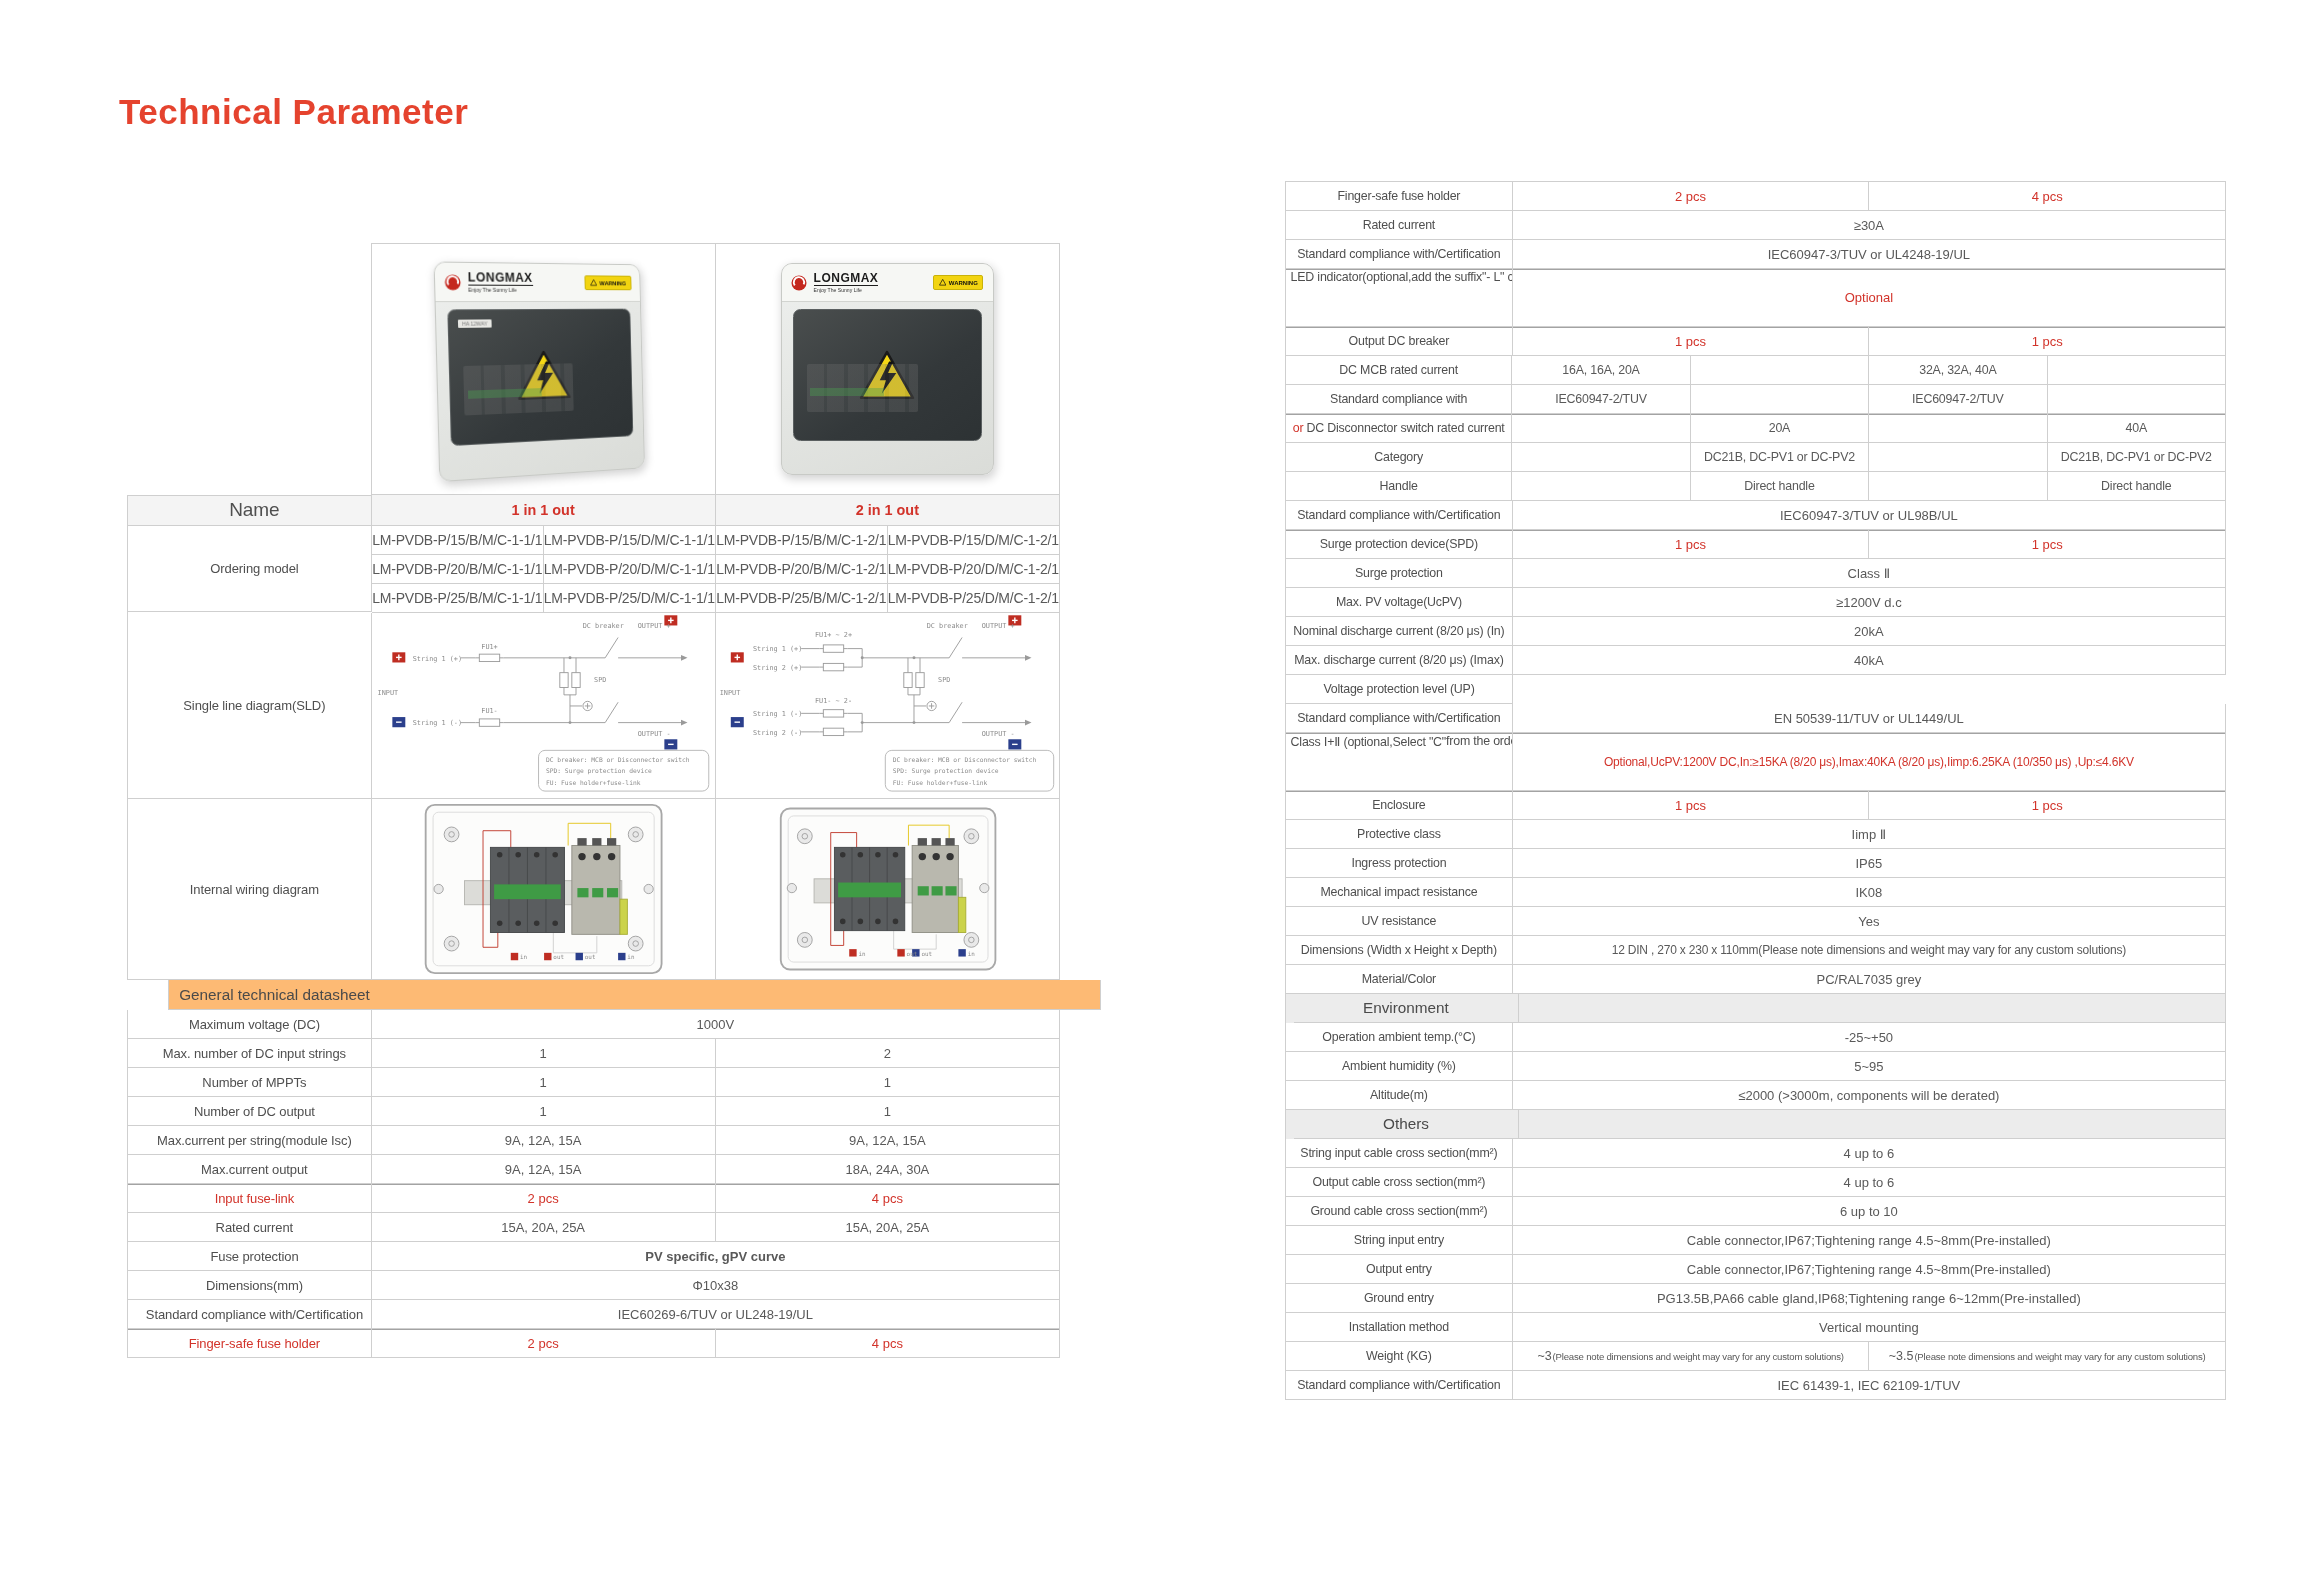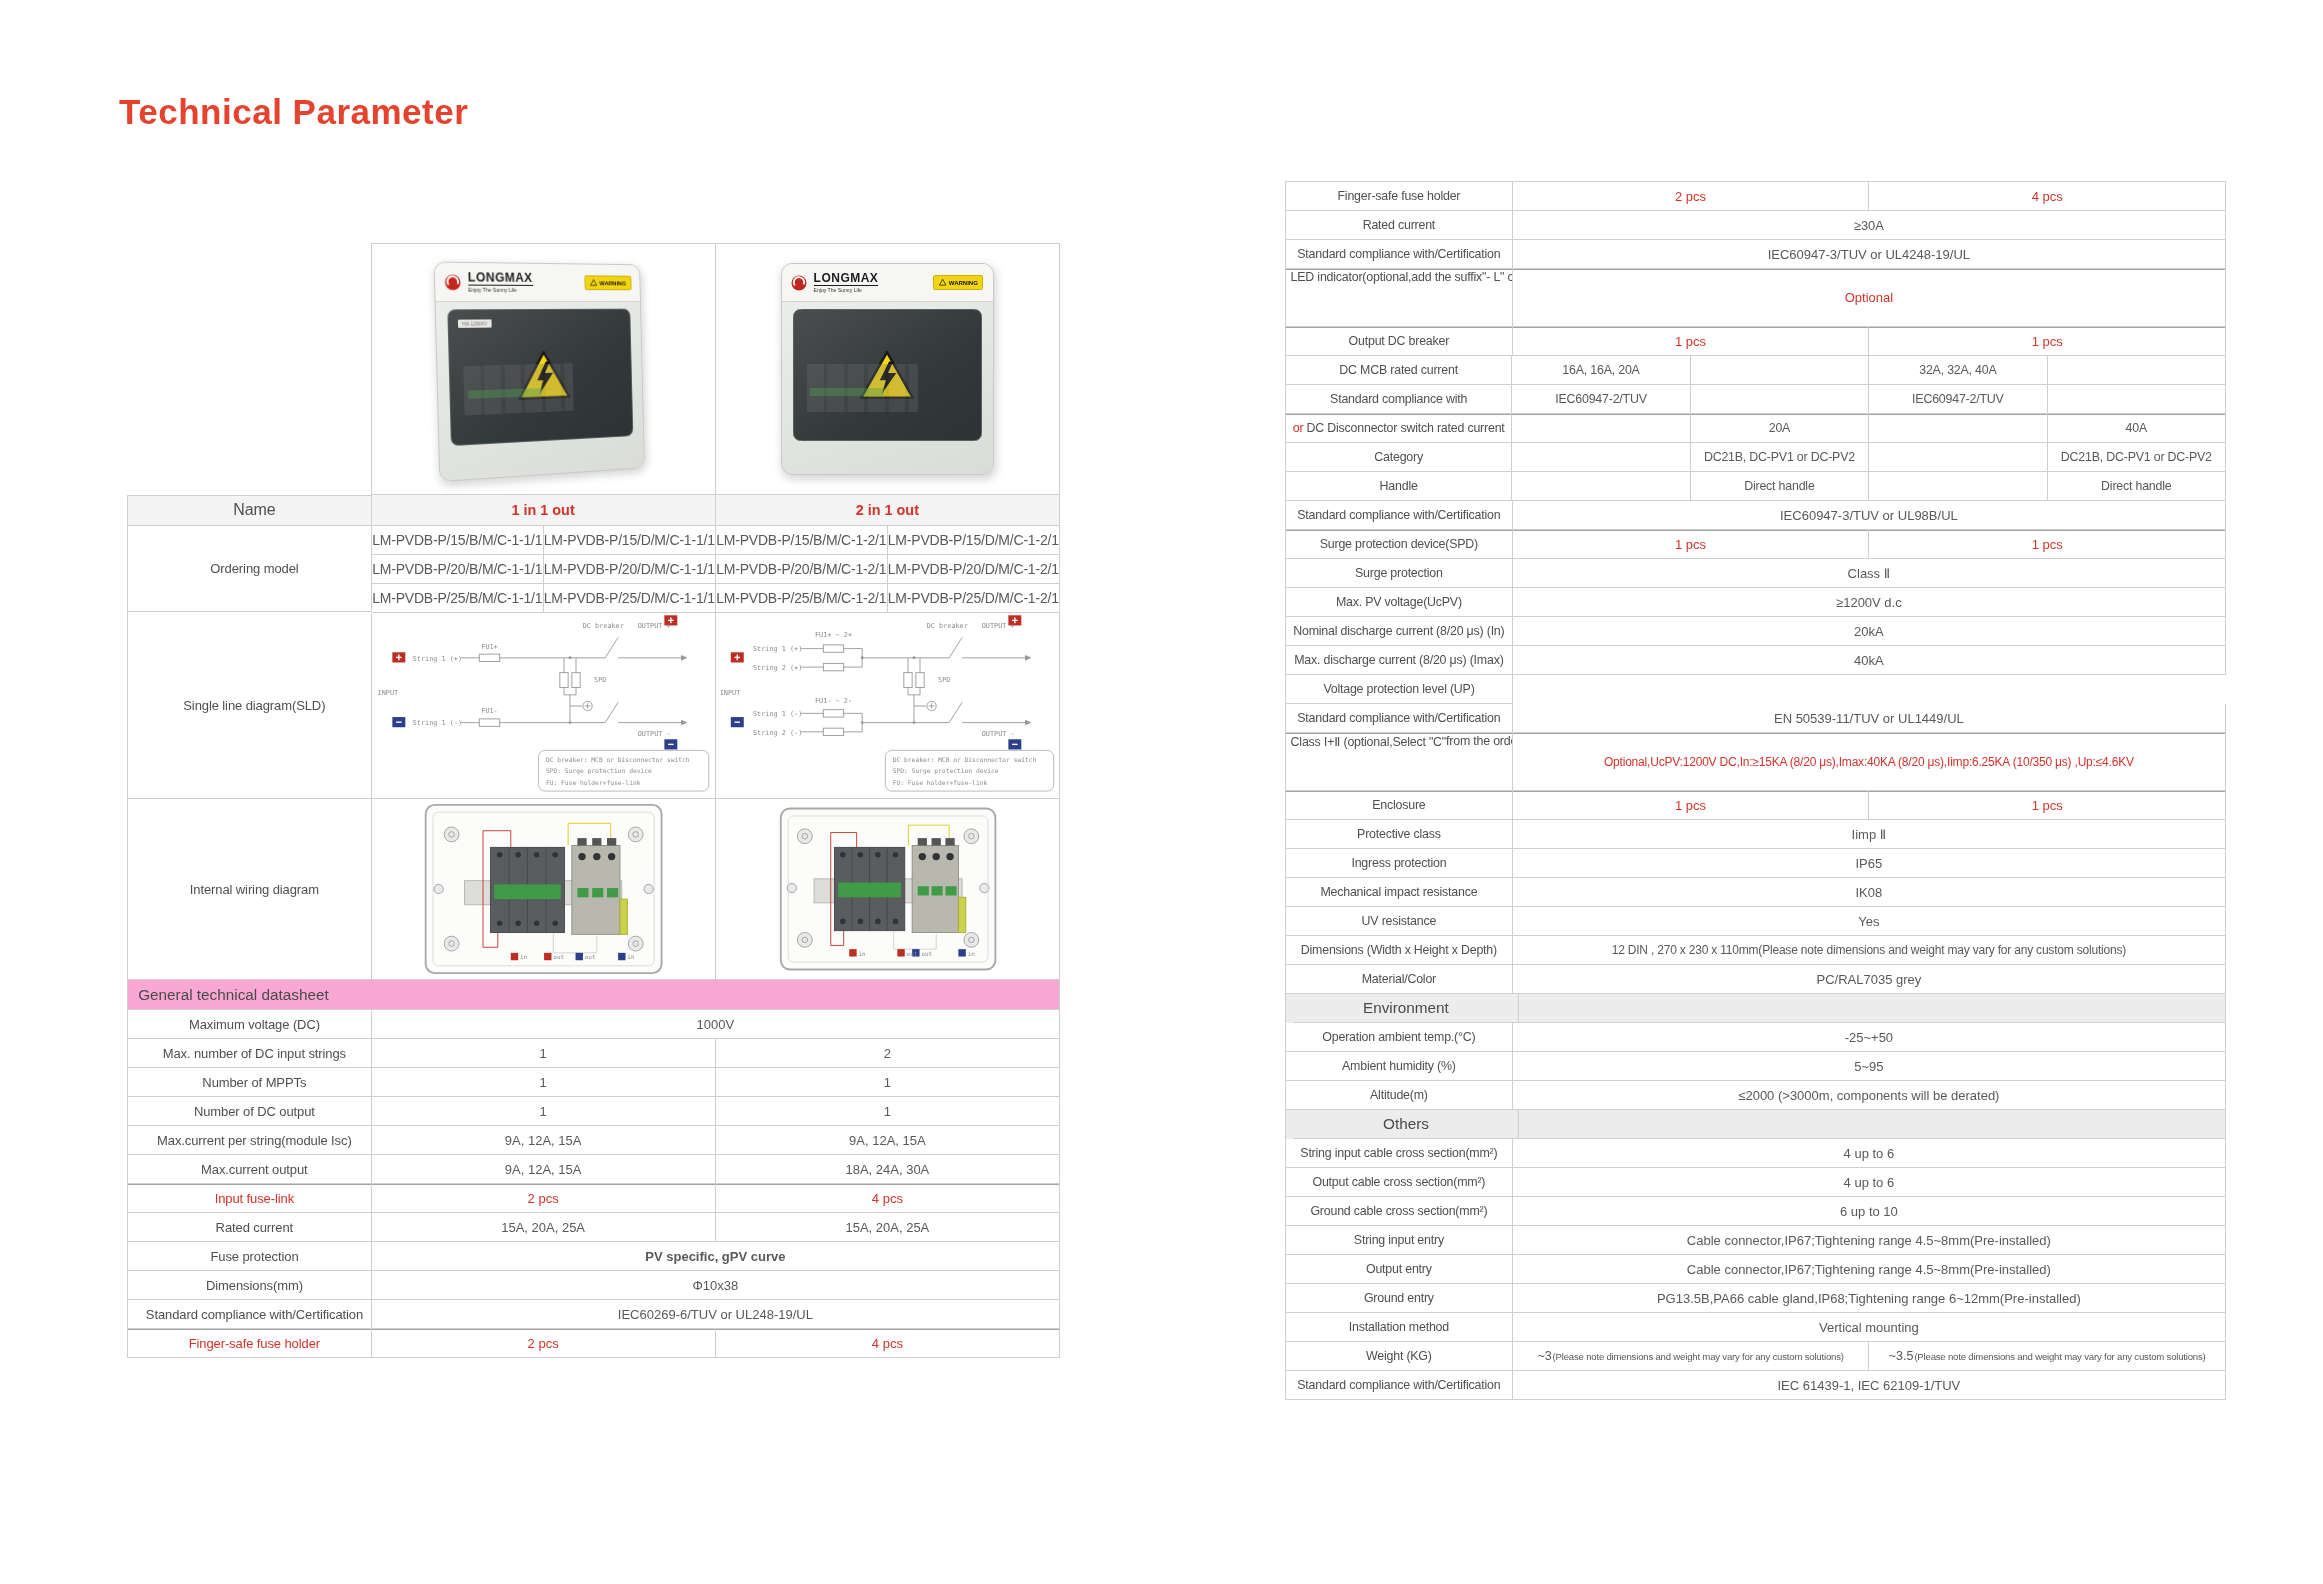--- a/index.html
+++ b/index.html
@@ -29,38 +29,38 @@
     overflow:hidden;white-space:nowrap;
   }
   .lab{
     width:244px;justify-content:flex-start;text-align:left;
     padding-left:10.2px;color:#4f4f4f;letter-spacing:-0.1px;
   }
   .gcell{width:345px;}
   .h31 > div{height:29px;}
   .name-row{background:#f4f4f4;}
   .name-row > div{height:31px;}
-  .name-row .lab{font-size:16px;}
+  .name-row .lab{font-size:19px;}
   .colhead{font-weight:700;font-size:14.4px;color:#d2332a;}
   .om-lab{height:86px;}
   .om-grid{display:flex;flex-wrap:wrap;width:689px;}
   .om-grid > div{
     box-sizing:border-box;width:172px;height:29px;
     border-right:0.9px solid #cfcfcf;border-bottom:0.9px solid #cfcfcf;
     display:flex;align-items:center;justify-content:center;
     font-size:14px;letter-spacing:-0.2px;white-space:nowrap;overflow:hidden;
   }
   .sld-row > div{height:186px;}
   .wir-row > div{height:181px;}
   .diagcell{background:#fff;}
   .lhead{
-    box-sizing:border-box;width:933px;height:30px;background:#f9a8d4;
+    box-sizing:border-box;width:933px;height:30px;background:#fdba74;
     border-left:0.9px solid #cfcfcf;border-right:0.9px solid #cfcfcf;border-bottom:0.9px solid #cfcfcf;
     display:flex;align-items:center;padding-left:10.2px;
-    font-size:15.3px;color:#4a4a4a;
+    font-size:15.3px;color:#4a4a4a;margin-left:41px;
   }
   .sec{box-shadow:inset 0 0.9px 0 #a3a3a3;}
   .red{color:#d2332a;}
 
   
   .rtbl{position:absolute;left:1285px;top:181px;width:941px;font-size:13px;border-top:0.9px solid #cfcfcf;}
   .rrow{display:flex;border-left:0.9px solid #cfcfcf;box-sizing:border-box;}
   .rrow > div{
     box-sizing:border-box;border-right:0.9px solid #cfcfcf;border-bottom:0.9px solid #cfcfcf;
     min-height:29px;display:flex;align-items:center;justify-content:center;

